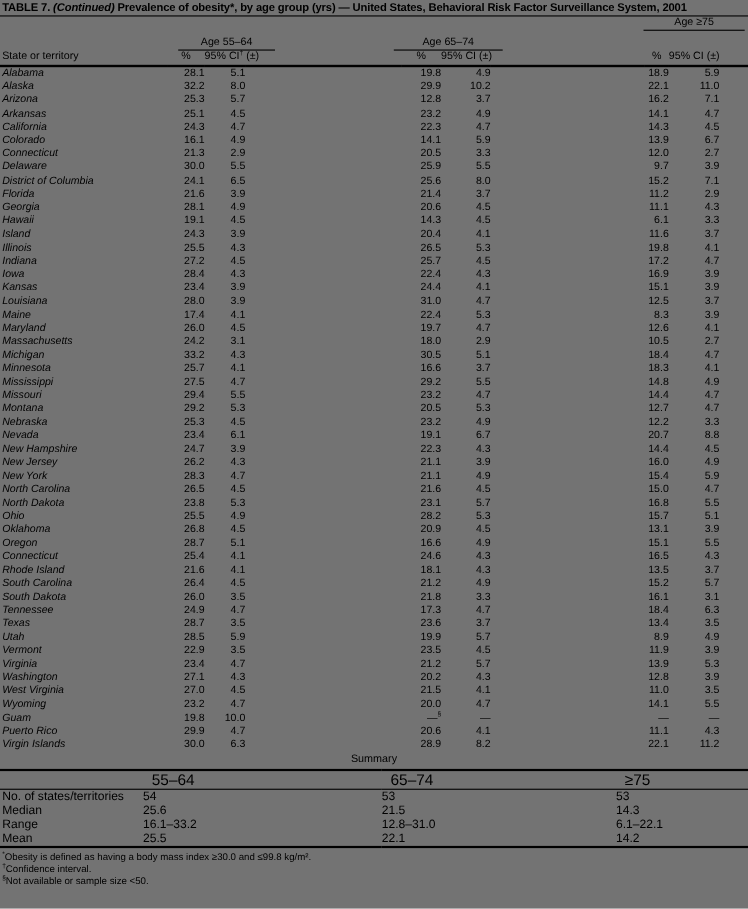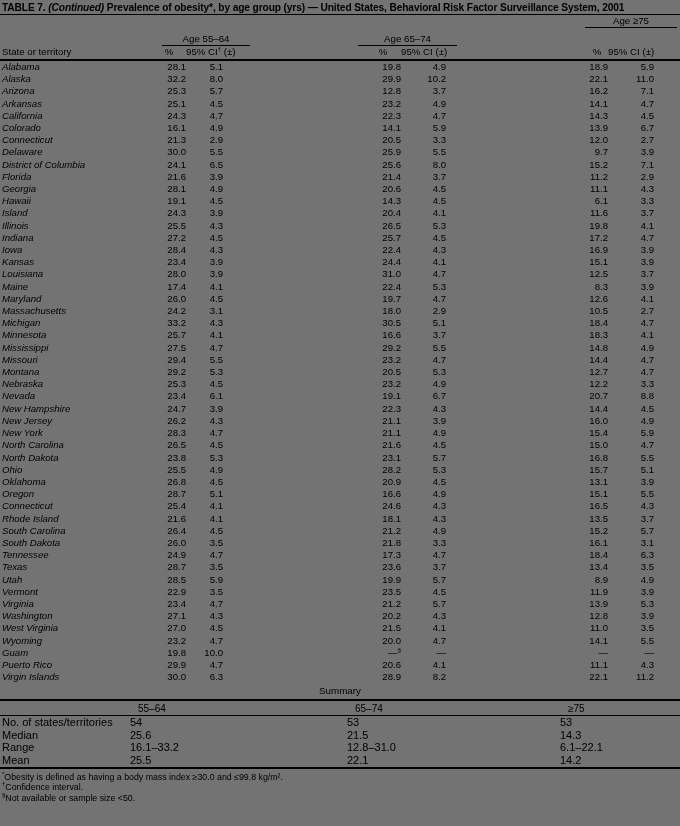--- a/index.html
+++ b/index.html
@@ -31,21 +31,21 @@
   .main .state-h { text-align: left; padding-left: 2px; }
   .main .pct-h { text-align: center; }
   .main .ci-h { text-align: left; overflow: visible; }
   .main tbody td { font-size: 9.6px; height: 12.2px; line-height: 12.2px; }
   .main td.state { text-align: left; padding-left: 2px; overflow: hidden; font-style: italic; }
   .main td.num { text-align: right; }
 
   
   .summary-label { text-align: center; font-size: 9.8px; padding: 2px 0; height: 16px; }
   .sumtbl { border-top: 2.5px solid #000; border-bottom: 2.5px solid #000; }
-  .sumtbl th { font-size: 10px; text-align: left; border-bottom: 1.2px solid #000; height: 15px; vertical-align: middle; padding-left: 8px; }
+  .sumtbl th { font-size: 14px; text-align: left; border-bottom: 1.2px solid #000; height: 15px; vertical-align: middle; padding-left: 8px; }
   .sumtbl th.empty { padding-left: 0; }
   .sumtbl td { font-size: 11px; height: 12.7px; line-height: 12.7px; text-align: left; }
   .sumtbl td.rl { padding-left: 2px; }
 
   
   .footnotes { padding: 3px 0 0 2px; font-size: 8.8px; line-height: 10.8px; }
   .fn sup { font-size: 0.68em; }
 </style>
 </head>
 <body>

